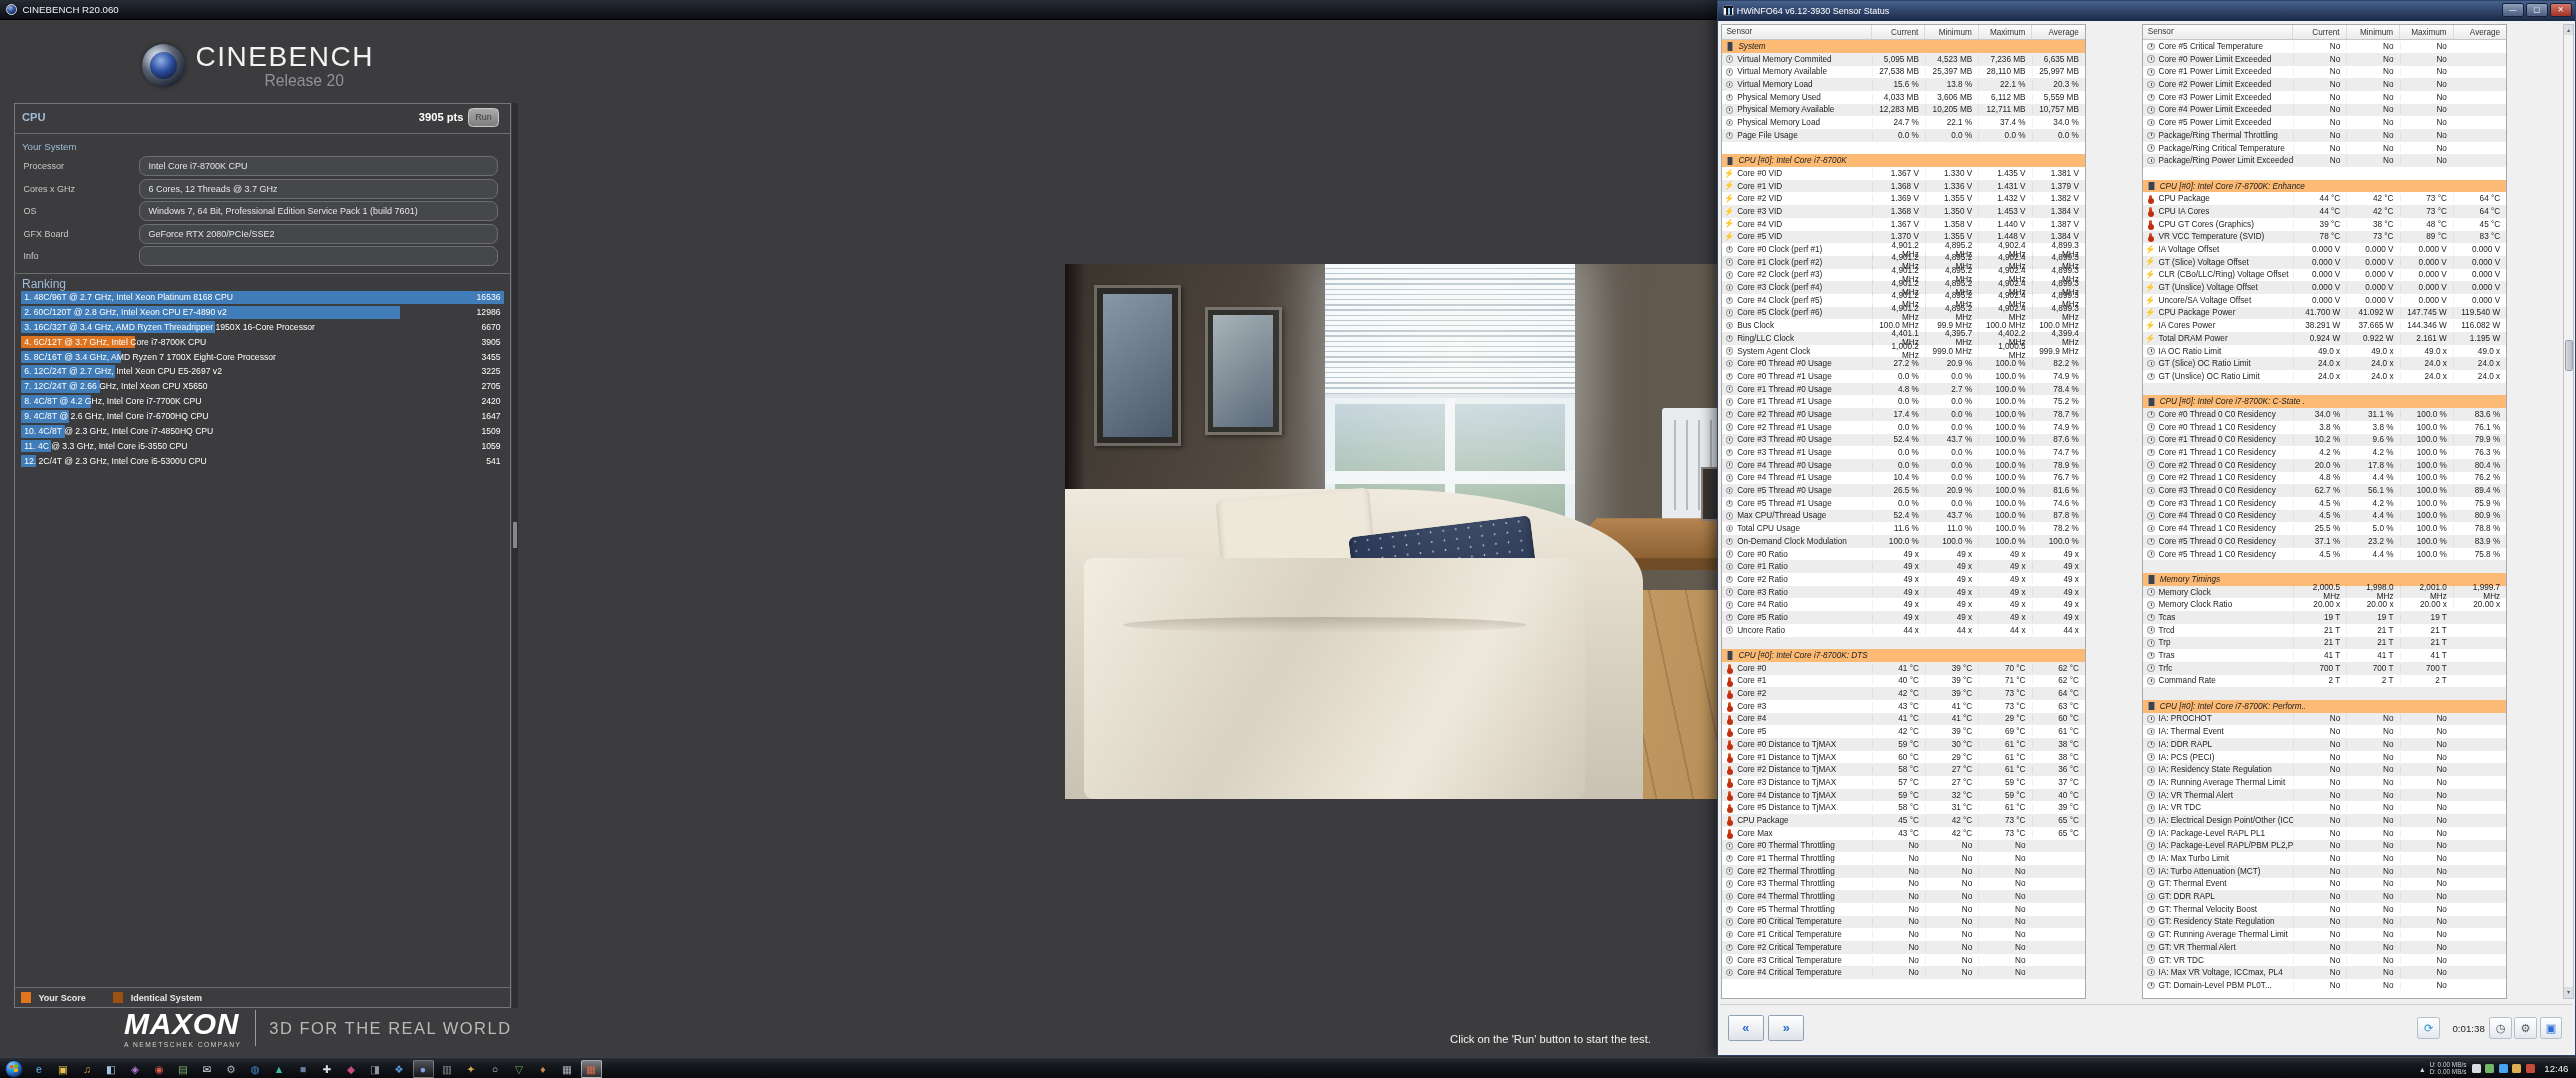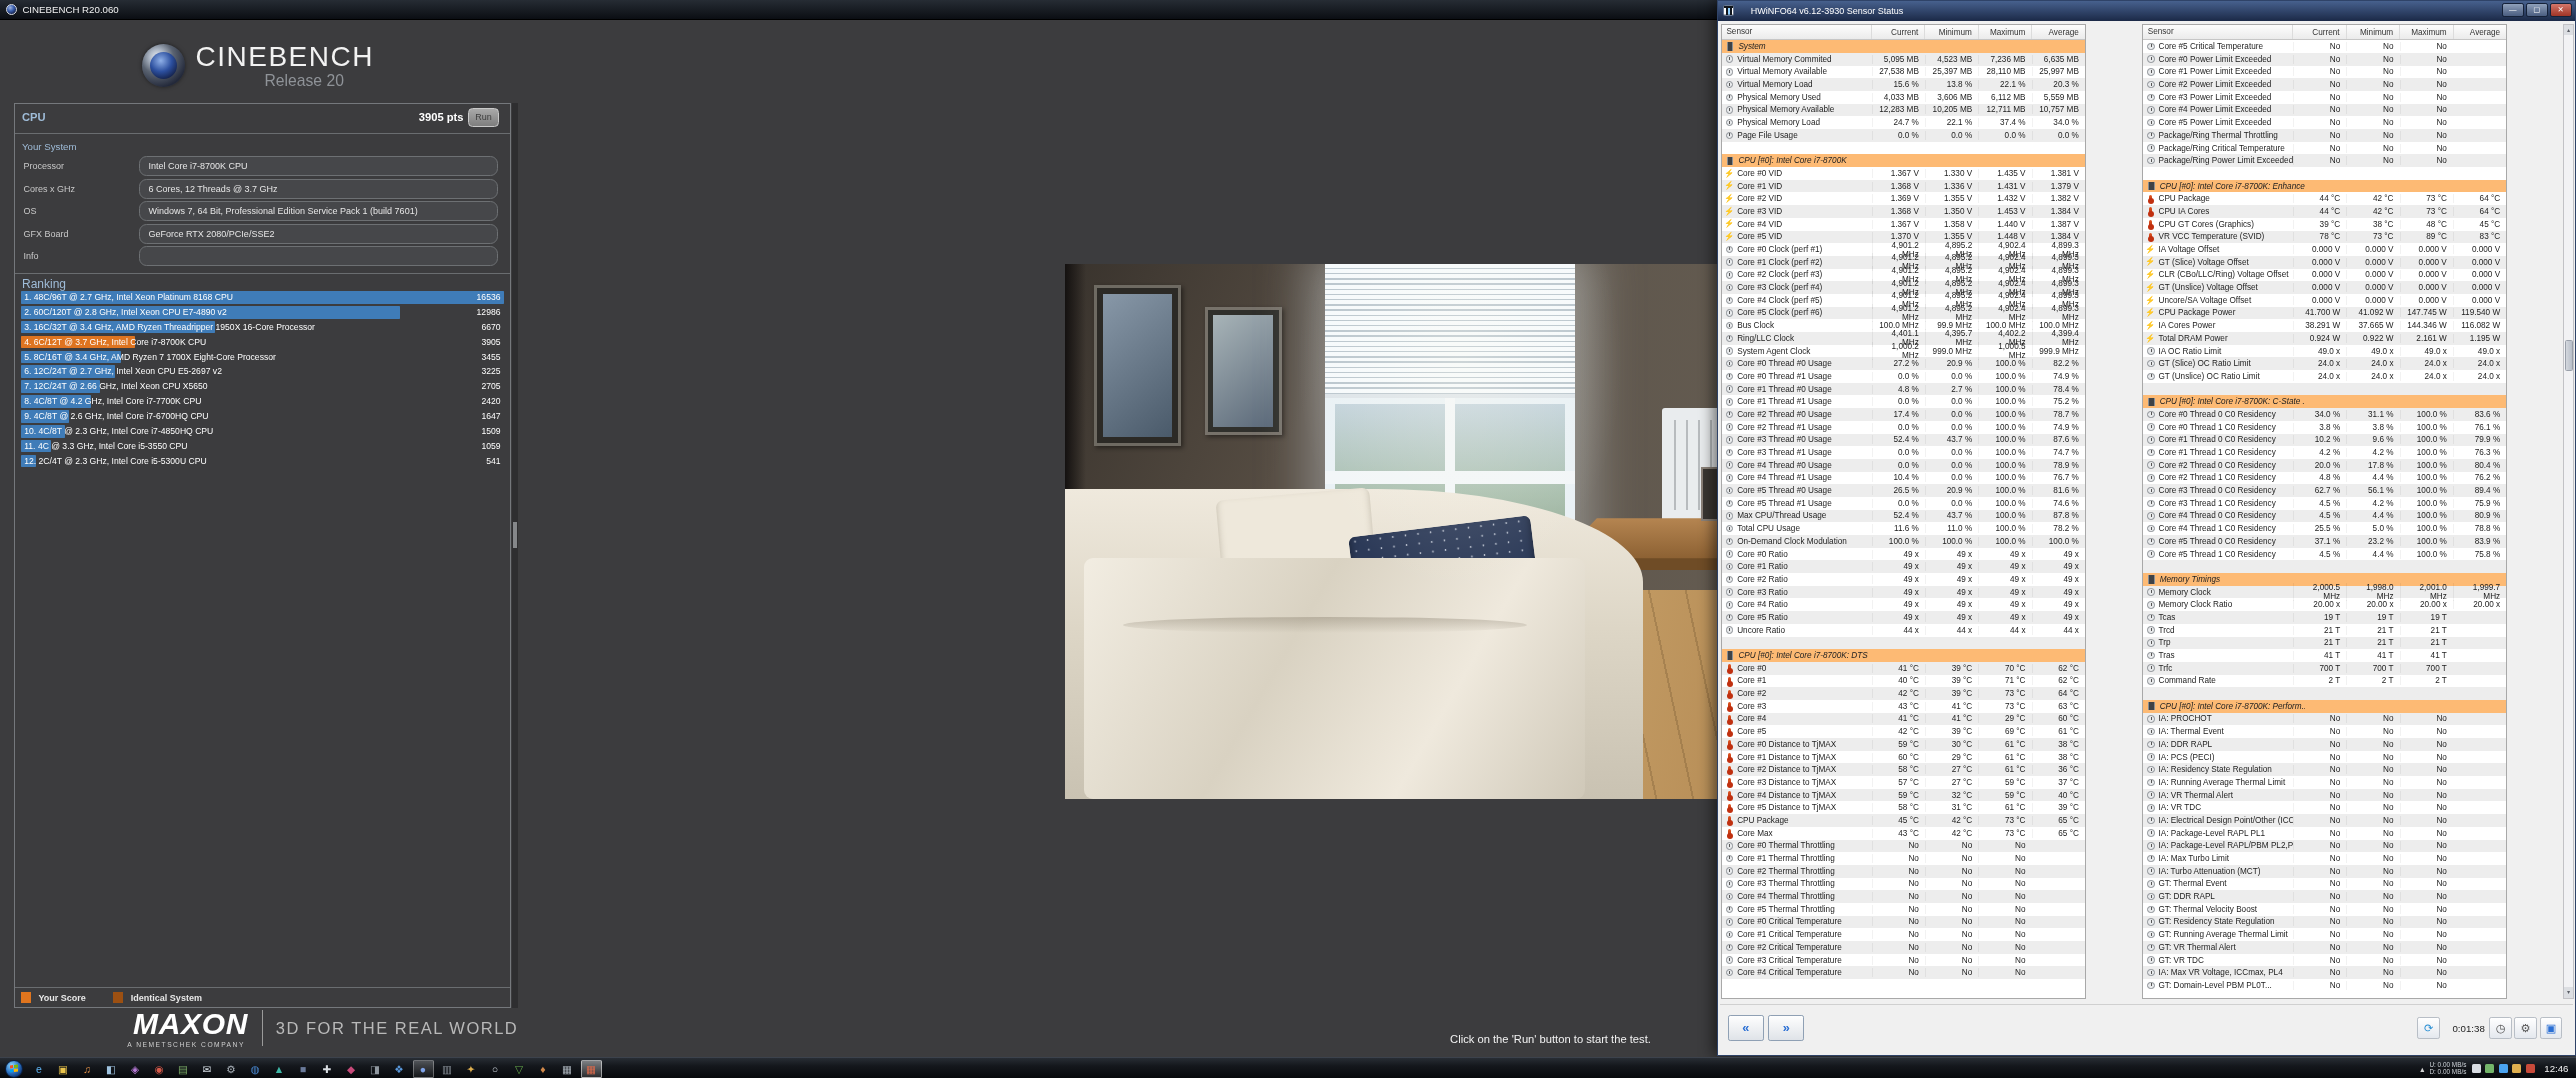--- a/index.html
+++ b/index.html
@@ -55,21 +55,21 @@
     display:flex; align-items:center; gap:7.5px; padding-left:6px; }
   .legend-swatch { width:10.5px; height:10.5px; }
   .legend-text { color:#e8e8e8; font-size:9px; font-weight:bold; margin-right:19.5px; }
 
   
   #cb-scrollbar { position:absolute; left:512px; top:103px; width:6px; height:905px; background:#2e2e30; }
   #cb-scroll-thumb { position:absolute; left:0.7px; top:419px; width:4.5px; height:25.5px; background:#85878a; }
 
   
   #maxon { position:absolute; left:124px; top:1009px; display:flex; align-items:center; }
-  #maxon-brand { color:#fff; font-size:30px; font-weight:bold; font-style:italic; letter-spacing:0.7px; line-height:1;margin-left:9px; }
+  #maxon-brand { color:#fff; font-size:30px; font-weight:bold; font-style:italic; letter-spacing:0.7px; line-height:1; }
   #maxon-sub { color:#cfcfcf; font-size:6.7px; letter-spacing:1.5px; text-align:center; margin-top:1.5px; }
   #maxon-divider { width:0.7px; height:36px; background:#9a9a9a; margin:0 13.5px; }
   #maxon-tagline { color:#b9b9b9; font-size:16.5px; letter-spacing:1.5px; }
 
   
   #render-photo { position:absolute; left:1065px; top:264px; width:963px; height:535px;
     overflow:hidden; background:linear-gradient(100deg,#4e463e 0%, #5c544a 35%, #6b6257 100%); z-index:1; }
   .ph { position:absolute; }
   .ph-darkedge { left:0; top:0; width:21px; height:100%; background:linear-gradient(90deg,#141110,rgba(20,17,16,0)); }
   .ph-leftwall { left:0; top:0; width:27%; height:72%; background:linear-gradient(115deg,#39332d 0%, #554c42 70%); }
@@ -127,21 +127,21 @@
   .ph-sunglow { left:24%; top:0; width:34%; height:62%;
     background:radial-gradient(ellipse at 50% 30%, rgba(255,252,240,.28), transparent 70%); }
 
   #cb-hint { position:absolute; left:1266px; top:1033px; width:569px; text-align:center;
     color:#f2f2f2; font-size:11.2px; z-index:2; }
 
   
   #hw-window { position:absolute; left:1717px; top:0; width:859px; height:1056px; z-index:5;
     background:#f0f0f0; border:1.5px solid #2f4368; box-shadow:-4.5px 0 13.5px rgba(0,0,0,.55); }
   #hw-titlebar { position:absolute; top:0; left:0; right:0; height:19.5px;
-    background:linear-gradient(#47618e,#1b2947); display:flex; align-items:center; padding-left:4.5px; gap:17px; }
+    background:linear-gradient(#47618e,#1b2947); display:flex; align-items:center; padding-left:4.5px; gap:3px; }
   .hw-app-icon { width:11.2px; height:11.2px; background:#10151c; border:0.7px solid #6a7a94; border-radius:1.5px;
     background-image:linear-gradient(90deg,#fff 0 2.2px, transparent 2.2px 3.7px, #8fd0ff 3.7px 6px, transparent 6px 7.5px, #fff 7.5px 9.7px);
     background-size:9.7px 6.7px; background-position:0 2.2px; background-repeat:no-repeat; }
   #hw-title { color:#fff; font-size:9px; }
   #hw-caption-buttons { position:absolute; right:3px; top:2.2px; display:flex; gap:1.5px; }
   .hw-cap-btn { width:22.5px; height:13.5px; border:0.7px solid #152138; border-radius:2.2px;
     background:linear-gradient(#8fa0ba,#4a5d80); color:#fff; font-size:7.5px; line-height:12px; text-align:center; }
   .hw-cap-close { background:linear-gradient(#d4766a,#a03426); }
 
   #hw-body { position:absolute; top:19.5px; left:2.2px; right:2.2px; bottom:2.2px; background:#f0f0f0; }

